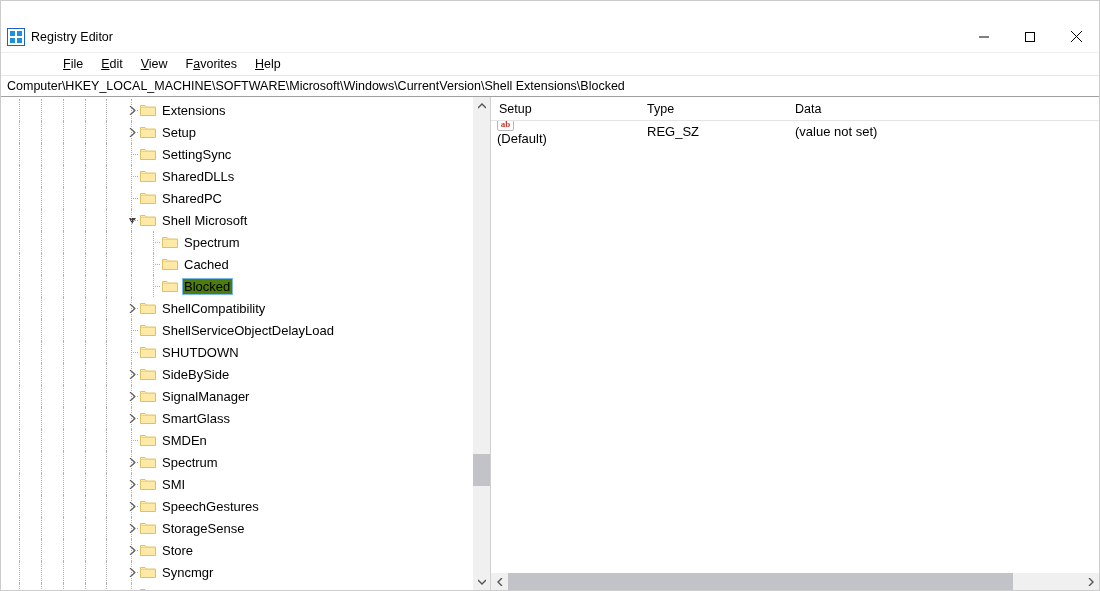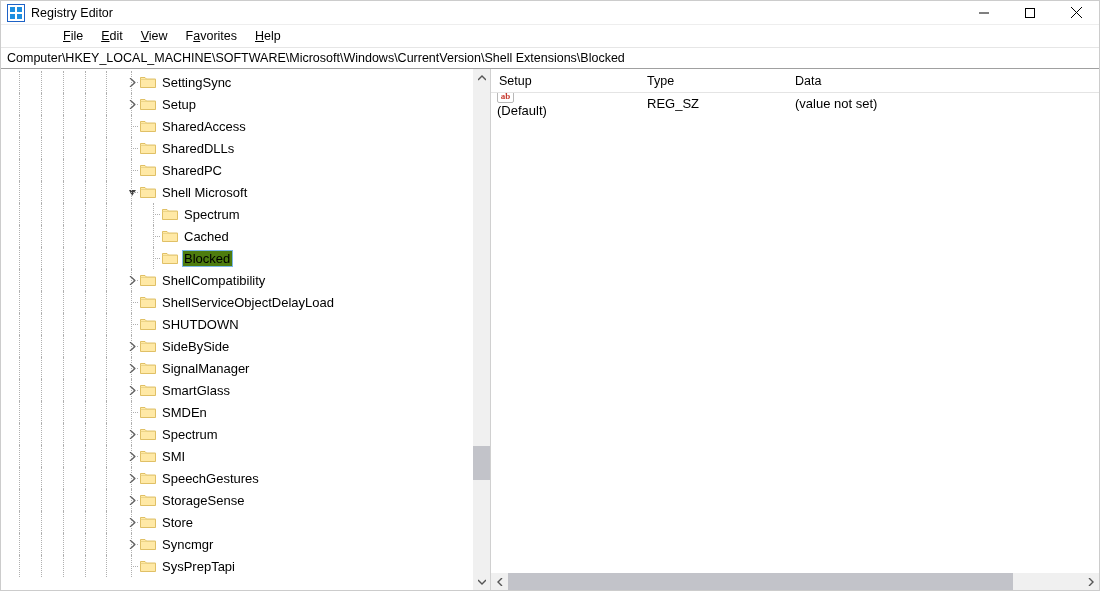--- a/index.html
+++ b/index.html
@@ -12,24 +12,25 @@
     width: 1100px; height: 591px;
     overflow: hidden;
   }
   .window {
     width: 1100px; height: 591px;
     display: flex; flex-direction: column;
     border: 1px solid #ccc;
   }
   
   .titlebar {
-    height: 24px;
+    height: 32px;
     display: flex; align-items: center;
     padding-left: 6px;
     border-bottom: 1px solid #eee;
+    margin-top: 20px;
   }
   .titlebar .app-icon {
     width: 18px; height: 18px;
     margin-right: 6px;
   }
   .titlebar .title-text { font-size: 12.5px; }
   .titlebar .window-controls {
     margin-left: auto;
     display: flex;
     height: 100%;
@@ -278,65 +279,65 @@
               <svg width="9" height="9">
                 <polyline points="2,0 7,4.5 2,9" fill="none" stroke="#606060" stroke-width="1.3"></polyline>
               </svg>
             </span>
             <span class="tree-folder">
               <svg width="16" height="14" viewBox="0 0 16 14">
                 <path d="M0.5 2.5 L5 2.5 L6.5 4 L15.5 4 L15.5 12.5 L0.5 12.5 Z" fill="#ffe9a6" stroke="#d8b24a" stroke-width="0.8"></path>
                 <path d="M0.5 4.5 L15.5 4.5" stroke="#e8cf80" stroke-width="0.8"></path>
               </svg>
             </span>
+            <span class="tree-label">Extensions</span>
+          </div>
+          <div class="tree-row">
+            <div class="tree-lines">
+              <div class="vline" style="left: 18px;"></div>
+              <div class="vline" style="left: 40px;"></div>
+              <div class="vline" style="left: 62px;"></div>
+              <div class="vline" style="left: 84px;"></div>
+              <div class="vline" style="left: 105px;"></div>
+              <div class="vline" style="left: 130px;"></div>
+              <div class="hline" style="left: 130px; width: 7px;"></div>
+            </div>
+            <span style="display: inline-block; width: 125px;"></span>
+            <span class="tree-expander">
+              <svg width="9" height="9">
+                <polyline points="2,0 7,4.5 2,9" fill="none" stroke="#606060" stroke-width="1.3"></polyline>
+              </svg>
+            </span>
+            <span class="tree-folder">
+              <svg width="16" height="14" viewBox="0 0 16 14">
+                <path d="M0.5 2.5 L5 2.5 L6.5 4 L15.5 4 L15.5 12.5 L0.5 12.5 Z" fill="#ffe9a6" stroke="#d8b24a" stroke-width="0.8"></path>
+                <path d="M0.5 4.5 L15.5 4.5" stroke="#e8cf80" stroke-width="0.8"></path>
+              </svg>
+            </span>
+            <span class="tree-label">Setup</span>
+          </div>
+          <div class="tree-row">
+            <div class="tree-lines">
+              <div class="vline" style="left: 18px;"></div>
+              <div class="vline" style="left: 40px;"></div>
+              <div class="vline" style="left: 62px;"></div>
+              <div class="vline" style="left: 84px;"></div>
+              <div class="vline" style="left: 105px;"></div>
+              <div class="vline" style="left: 130px;"></div>
+              <div class="hline" style="left: 130px; width: 7px;"></div>
+            </div>
+            <span style="display: inline-block; width: 125px;"></span>
+            <span class="tree-expander"></span>
+            <span class="tree-folder">
+              <svg width="16" height="14" viewBox="0 0 16 14">
+                <path d="M0.5 2.5 L5 2.5 L6.5 4 L15.5 4 L15.5 12.5 L0.5 12.5 Z" fill="#ffe9a6" stroke="#d8b24a" stroke-width="0.8"></path>
+                <path d="M0.5 4.5 L15.5 4.5" stroke="#e8cf80" stroke-width="0.8"></path>
+              </svg>
+            </span>
             <span class="tree-label">SettingSync</span>
-          </div>
-          <div class="tree-row">
-            <div class="tree-lines">
-              <div class="vline" style="left: 18px;"></div>
-              <div class="vline" style="left: 40px;"></div>
-              <div class="vline" style="left: 62px;"></div>
-              <div class="vline" style="left: 84px;"></div>
-              <div class="vline" style="left: 105px;"></div>
-              <div class="vline" style="left: 130px;"></div>
-              <div class="hline" style="left: 130px; width: 7px;"></div>
-            </div>
-            <span style="display: inline-block; width: 125px;"></span>
-            <span class="tree-expander">
-              <svg width="9" height="9">
-                <polyline points="2,0 7,4.5 2,9" fill="none" stroke="#606060" stroke-width="1.3"></polyline>
-              </svg>
-            </span>
-            <span class="tree-folder">
-              <svg width="16" height="14" viewBox="0 0 16 14">
-                <path d="M0.5 2.5 L5 2.5 L6.5 4 L15.5 4 L15.5 12.5 L0.5 12.5 Z" fill="#ffe9a6" stroke="#d8b24a" stroke-width="0.8"></path>
-                <path d="M0.5 4.5 L15.5 4.5" stroke="#e8cf80" stroke-width="0.8"></path>
-              </svg>
-            </span>
-            <span class="tree-label">Setup</span>
-          </div>
-          <div class="tree-row">
-            <div class="tree-lines">
-              <div class="vline" style="left: 18px;"></div>
-              <div class="vline" style="left: 40px;"></div>
-              <div class="vline" style="left: 62px;"></div>
-              <div class="vline" style="left: 84px;"></div>
-              <div class="vline" style="left: 105px;"></div>
-              <div class="vline" style="left: 130px;"></div>
-              <div class="hline" style="left: 130px; width: 7px;"></div>
-            </div>
-            <span style="display: inline-block; width: 125px;"></span>
-            <span class="tree-expander"></span>
-            <span class="tree-folder">
-              <svg width="16" height="14" viewBox="0 0 16 14">
-                <path d="M0.5 2.5 L5 2.5 L6.5 4 L15.5 4 L15.5 12.5 L0.5 12.5 Z" fill="#ffe9a6" stroke="#d8b24a" stroke-width="0.8"></path>
-                <path d="M0.5 4.5 L15.5 4.5" stroke="#e8cf80" stroke-width="0.8"></path>
-              </svg>
-            </span>
-            <span class="tree-label">SharedAccess</span>
           </div>
           <div class="tree-row">
             <div class="tree-lines">
               <div class="vline" style="left: 18px;"></div>
               <div class="vline" style="left: 40px;"></div>
               <div class="vline" style="left: 62px;"></div>
               <div class="vline" style="left: 84px;"></div>
               <div class="vline" style="left: 105px;"></div>
               <div class="vline" style="left: 130px;"></div>
               <div class="hline" style="left: 130px; width: 7px;"></div>

